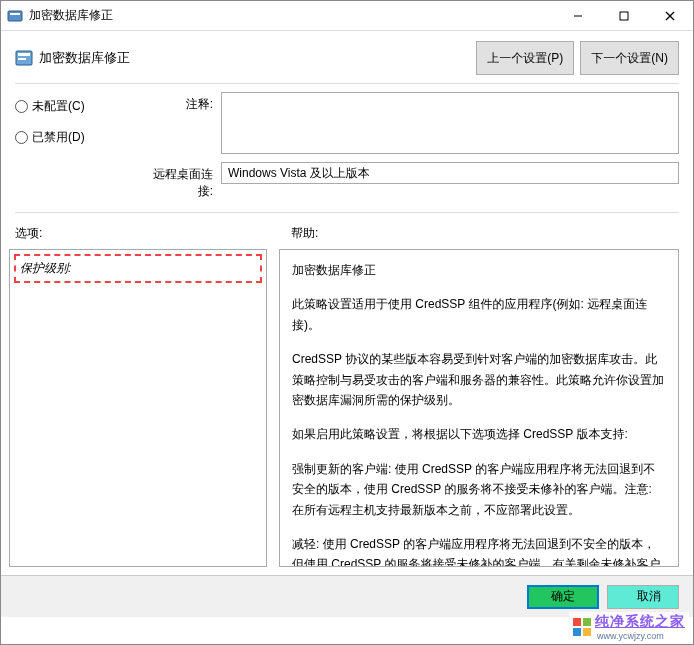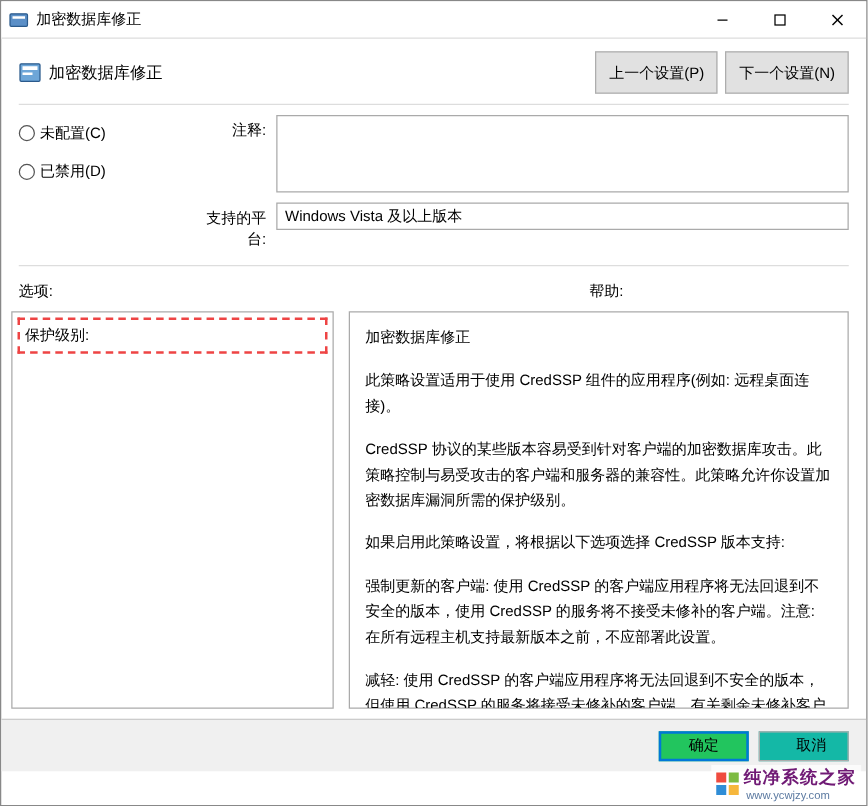--- a/index.html
+++ b/index.html
@@ -106,33 +106,33 @@
     font-size:12px;
   }
   
   .lower {
     display:flex;
     padding: 6px 14px 0 14px;
     gap: 16px;
     height: 30px;
   }
   .lower .label-left { flex:0 0 260px; font-size:12px; padding-top:6px; }
-  .lower .label-right { flex:1; font-size:12px; padding-top:6px;text-align:center; }
+  .lower .label-right { flex:1; font-size:12px; padding-top:6px; }
   .panels {
     display:flex;
     padding: 6px 14px 8px 8px;
     gap: 12px;
     height: 332px;
   }
   .left-panel {
     flex: 0 0 258px;
     border:1px solid #aaa;
     padding: 8px;
   }
-  .combo-row { display:flex; align-items:center; gap:6px; }
+  .combo-row { display:flex; align-items:center; gap:6px;font-style:italic; }
   .combo-label { font-size:12px; }
   .combo {
     flex:1;
     height:22px;
     border:1px solid #8a8a8a;
     background: linear-gradient(#f7f7f7,#e6e6e6);
     display:flex;align-items:center;justify-content:space-between;
     padding: 0 6px;
     font-size:12px;
   }
@@ -160,42 +160,42 @@
   }
   .primary-btn {
     border:2px solid #0078d7;
     background:#22c55e;
     min-width: 72px; height:24px;
     display:flex;align-items:center;justify-content:center;
     font-size:12px;
   }
   .secondary-btn {
     border:1px solid #adadad;
-    background:#14b8a6;
+    background:#5eead4;
     min-width: 72px; height:24px;
     display:flex;align-items:center;justify-content:center;
     font-size:12px;
     padding-left:12px;
   }
   
   .watermark {
     position:absolute;
     right: 4px; bottom: 2px;
     display:flex; align-items:center; gap:4px;
     z-index:50;
     background: rgba(255,255,255,0.7);
     padding:1px 4px;
   }
   .wm-icon {
     width:18px; height:18px; display:grid;
     grid-template-columns:1fr 1fr; grid-template-rows:1fr 1fr;
     gap:2px;
   }
   .wm-icon div { width:100%; height:100%; }
-  .wm-text-main { font-size:14px; font-weight:bold; color:#701a75; letter-spacing:1px;}
+  .wm-text-main { font-size:14px; font-weight:bold; color:#8b5cf6; letter-spacing:1px;text-decoration:underline;}
   .wm-text-sub { font-size:9px; color:#5c7aa1; margin-left:2px;}
 </style>
 </head>
 <body>
 
 <div class="titlebar">
   <span class="app-icon">
     <svg width="16" height="16" viewBox="0 0 16 16">
         <rect x="1" y="3" width="14" height="10" rx="1" fill="#5b8fc7" stroke="#2b5a8c"></rect>
         <rect x="3" y="5" width="10" height="2" fill="#fff"></rect>
@@ -248,21 +248,21 @@
       <span class="radio-dot"></span>
       <span>已禁用(D)</span>
     </div>
   </div>
   <div class="form-col">
     <div class="form-row">
       <div class="form-label">注释:</div>
       <textarea class="textarea" style=""></textarea>
     </div>
     <div class="form-row">
-      <div class="form-label">支持的平台:</div>
+      <div class="form-label">远程桌面连接:</div>
       <div class="textfield">Windows Vista 及以上版本</div>
     </div>
   </div>
 </div>
 <hr class="sep">
 
 <div class="lower">
   <div class="label-left">选项:</div>
   <div class="label-right">帮助:</div>
 </div>

